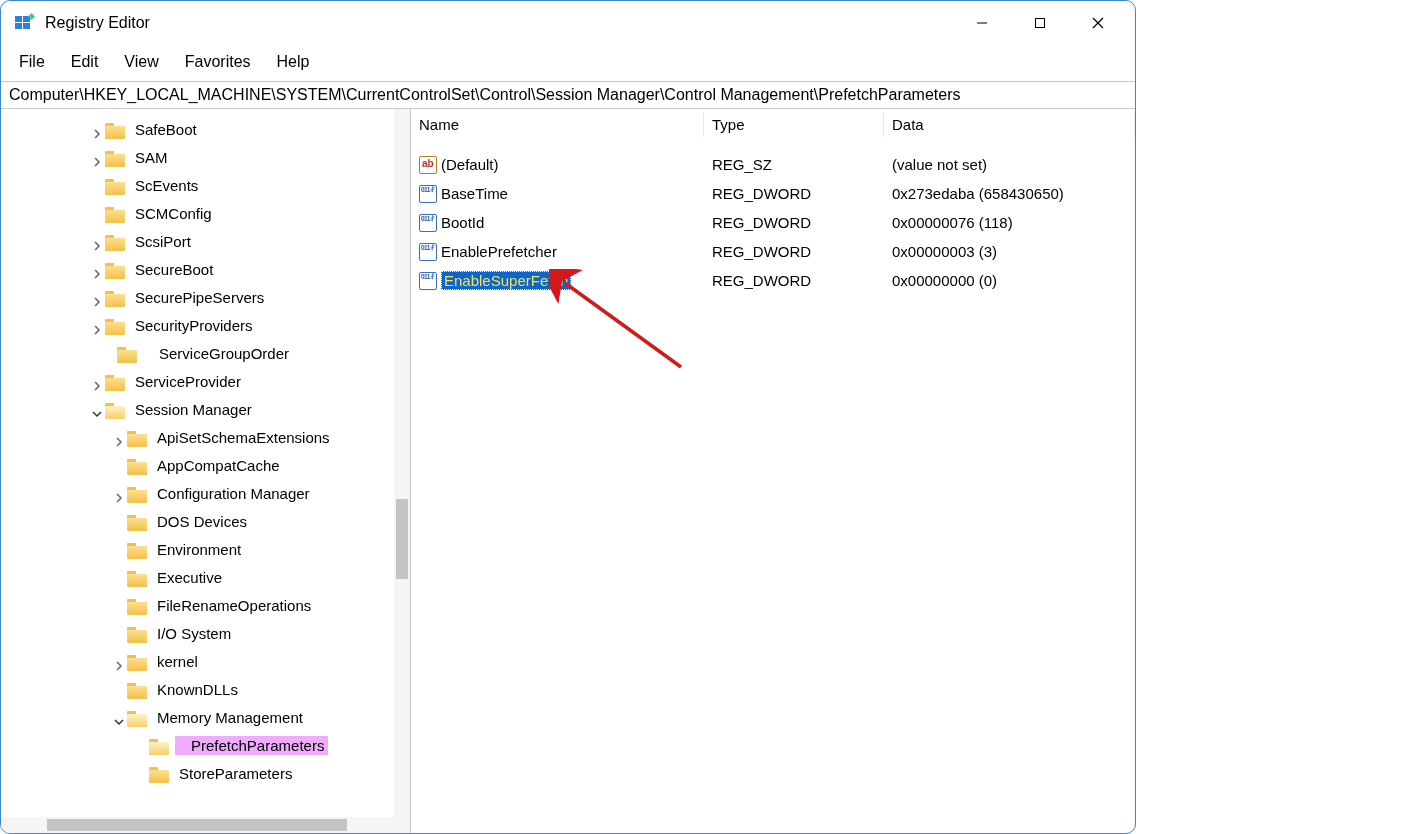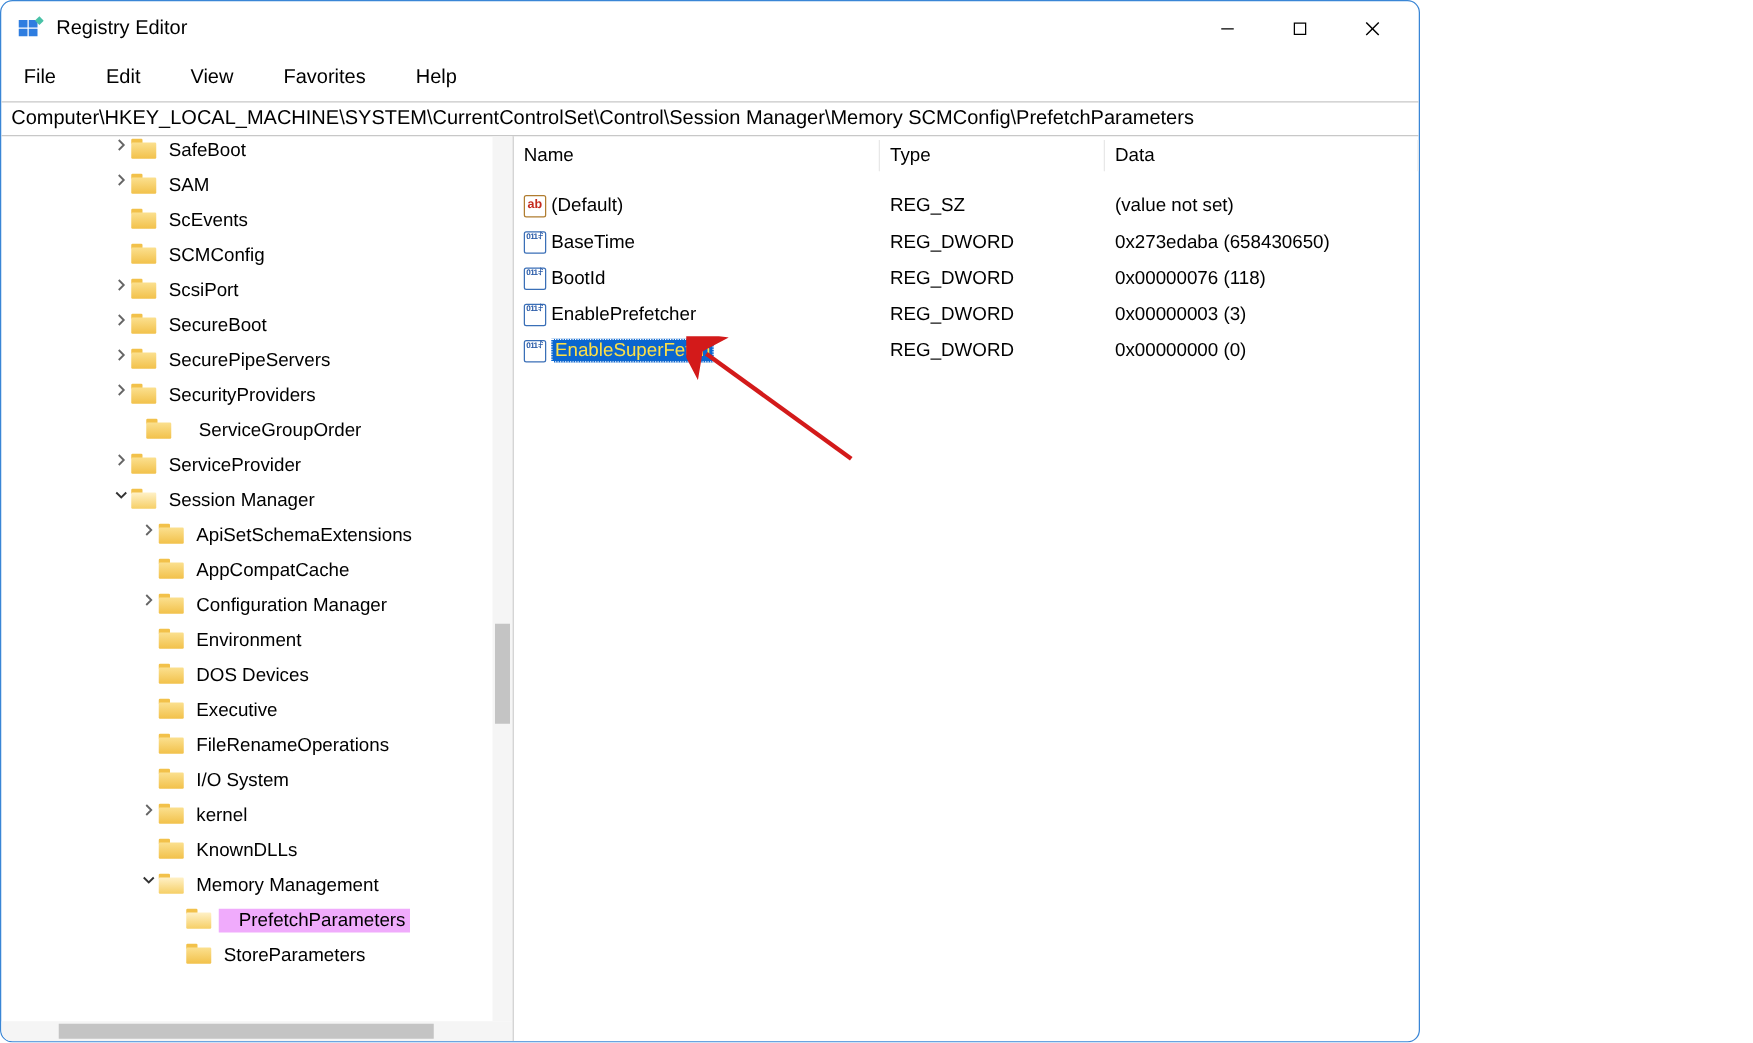--- a/index.html
+++ b/index.html
@@ -41,21 +41,21 @@
   .win-btn {
     width: 58px; height: 36px;
     display: flex; align-items: center; justify-content: center;
     font-size: 14px; color: #000;
   }
   .win-btn svg { pointer-events: none; }
 
   
   .menubar {
     display: flex;
-    gap: 20px;
+    gap: 6px;
     padding: 4px 8px 6px 8px;
     font-size: 16px;
     flex-shrink: 0;
   }
   .menu-item {
     padding: 4px 10px;
   }
 
   
   .addressbar {
@@ -84,21 +84,21 @@
   }
   .tree-scroll {
     flex: 1;
     overflow-y: hidden;
     overflow-x: hidden;
     padding-top: 2px;
     position: relative;
   }
   .tree-node {
     display: flex;
-    align-items: flex-start;
+    align-items: flex-end;
     height: 28px;
     white-space: nowrap;
     padding-right: 6px;
   }
   .tree-node .chev {
     width: 16px;
     display: inline-flex;
     justify-content: center;
     color: #555;
     font-size: 11px;
@@ -284,21 +284,21 @@
   </div>
 
   <div class="menubar">
     <div class="menu-item">File</div>
     <div class="menu-item">Edit</div>
     <div class="menu-item">View</div>
     <div class="menu-item">Favorites</div>
     <div class="menu-item">Help</div>
   </div>
 
-  <div class="addressbar">Computer\HKEY_LOCAL_MACHINE\SYSTEM\CurrentControlSet\Control\Session Manager\Memory SCMConfig\PrefetchParameters</div>
+  <div class="addressbar">Computer\HKEY_LOCAL_MACHINE\SYSTEM\CurrentControlSet\Control\Session Manager\Control Management\PrefetchParameters</div>
 
   <div class="main">
 
     <div class="tree-pane">
       <div class="tree-scroll" id="tree-scroll">
           <div class="tree-node" style="padding-left: 88px;">
             <span class="chev">
               <svg width="10" height="10">
                 <path d="M3 1 L7 5 L3 9" fill="none" stroke="#666" stroke-width="1.5"></path>
               </svg>
@@ -403,26 +403,26 @@
               <svg width="10" height="10">
                 <path d="M3 1 L7 5 L3 9" fill="none" stroke="#666" stroke-width="1.5"></path>
               </svg>
             </span>
             <span class="folder-icon"></span>
             <span class="label-wrap">Configuration Manager</span>
           </div>
           <div class="tree-node" style="padding-left: 110px;">
             <span class="chev blank"> </span>
             <span class="folder-icon"></span>
+            <span class="label-wrap">DOS Devices</span>
+          </div>
+          <div class="tree-node" style="padding-left: 110px;">
+            <span class="chev blank"> </span>
+            <span class="folder-icon"></span>
             <span class="label-wrap">Environment</span>
-          </div>
-          <div class="tree-node" style="padding-left: 110px;">
-            <span class="chev blank"> </span>
-            <span class="folder-icon"></span>
-            <span class="label-wrap">DOS Devices</span>
           </div>
           <div class="tree-node" style="padding-left: 110px;">
             <span class="chev blank"> </span>
             <span class="folder-icon"></span>
             <span class="label-wrap">Executive</span>
           </div>
           <div class="tree-node" style="padding-left: 110px;">
             <span class="chev blank"> </span>
             <span class="folder-icon"></span>
             <span class="label-wrap">FileRenameOperations</span>

